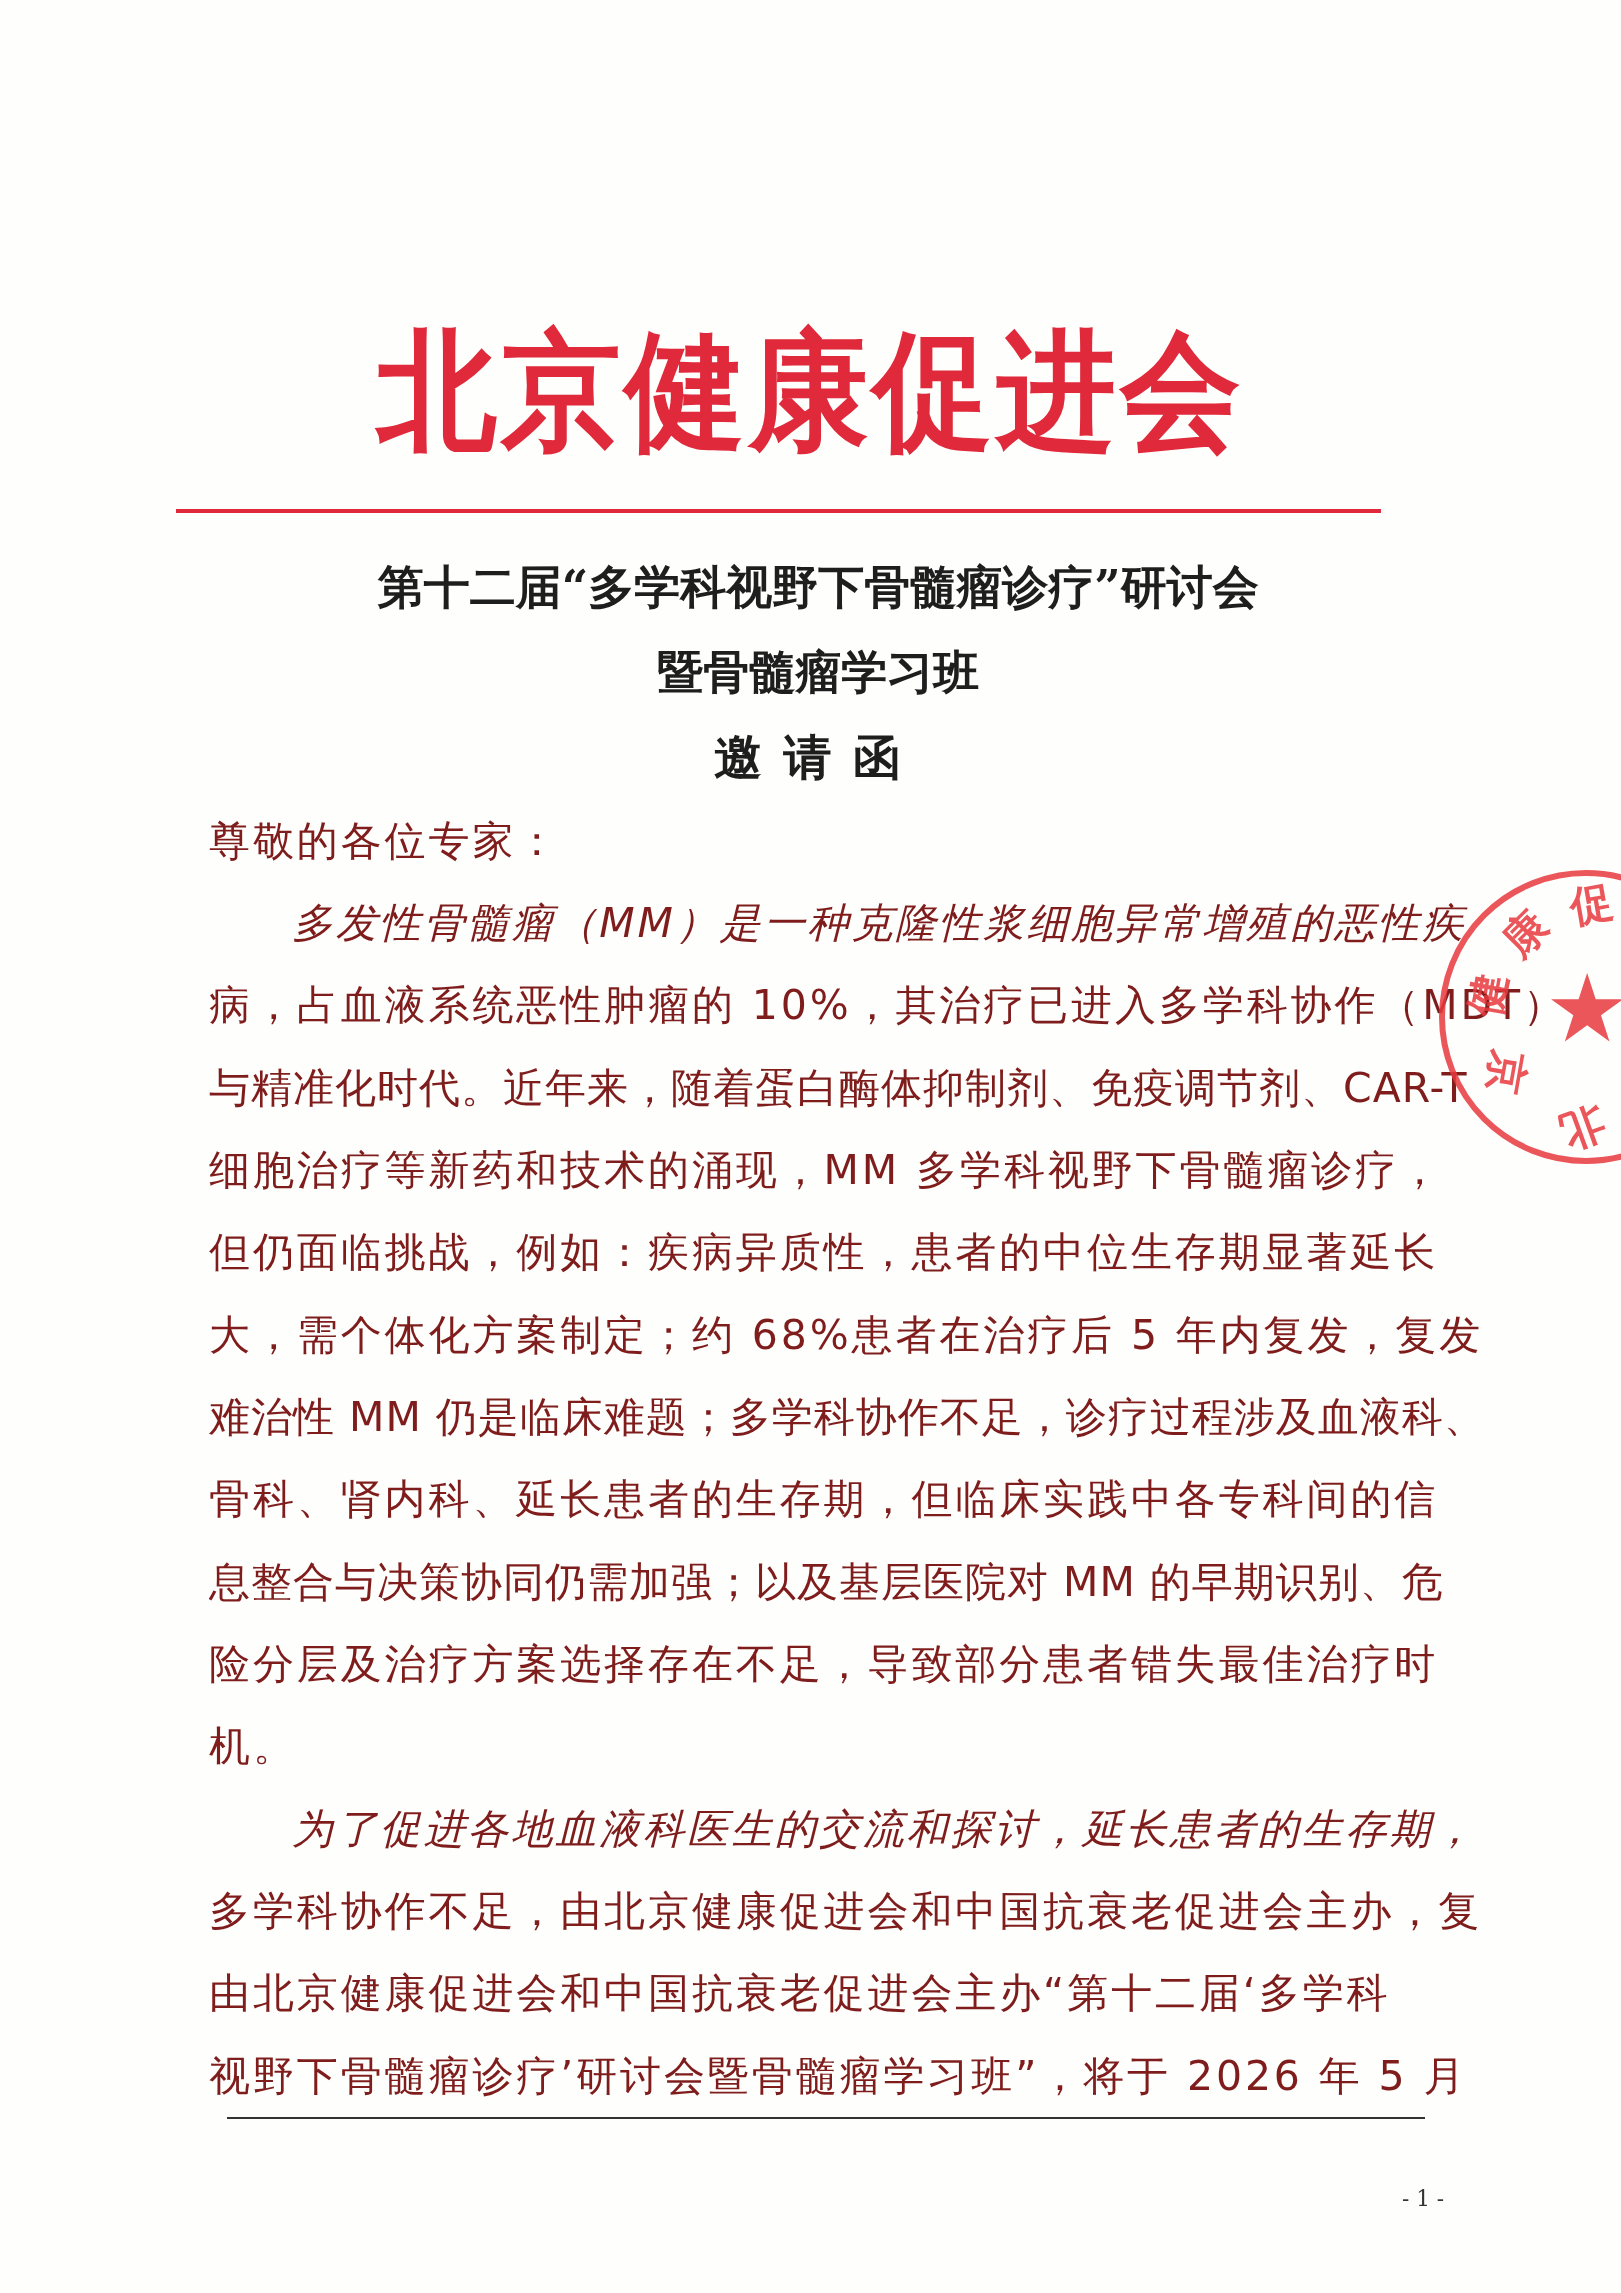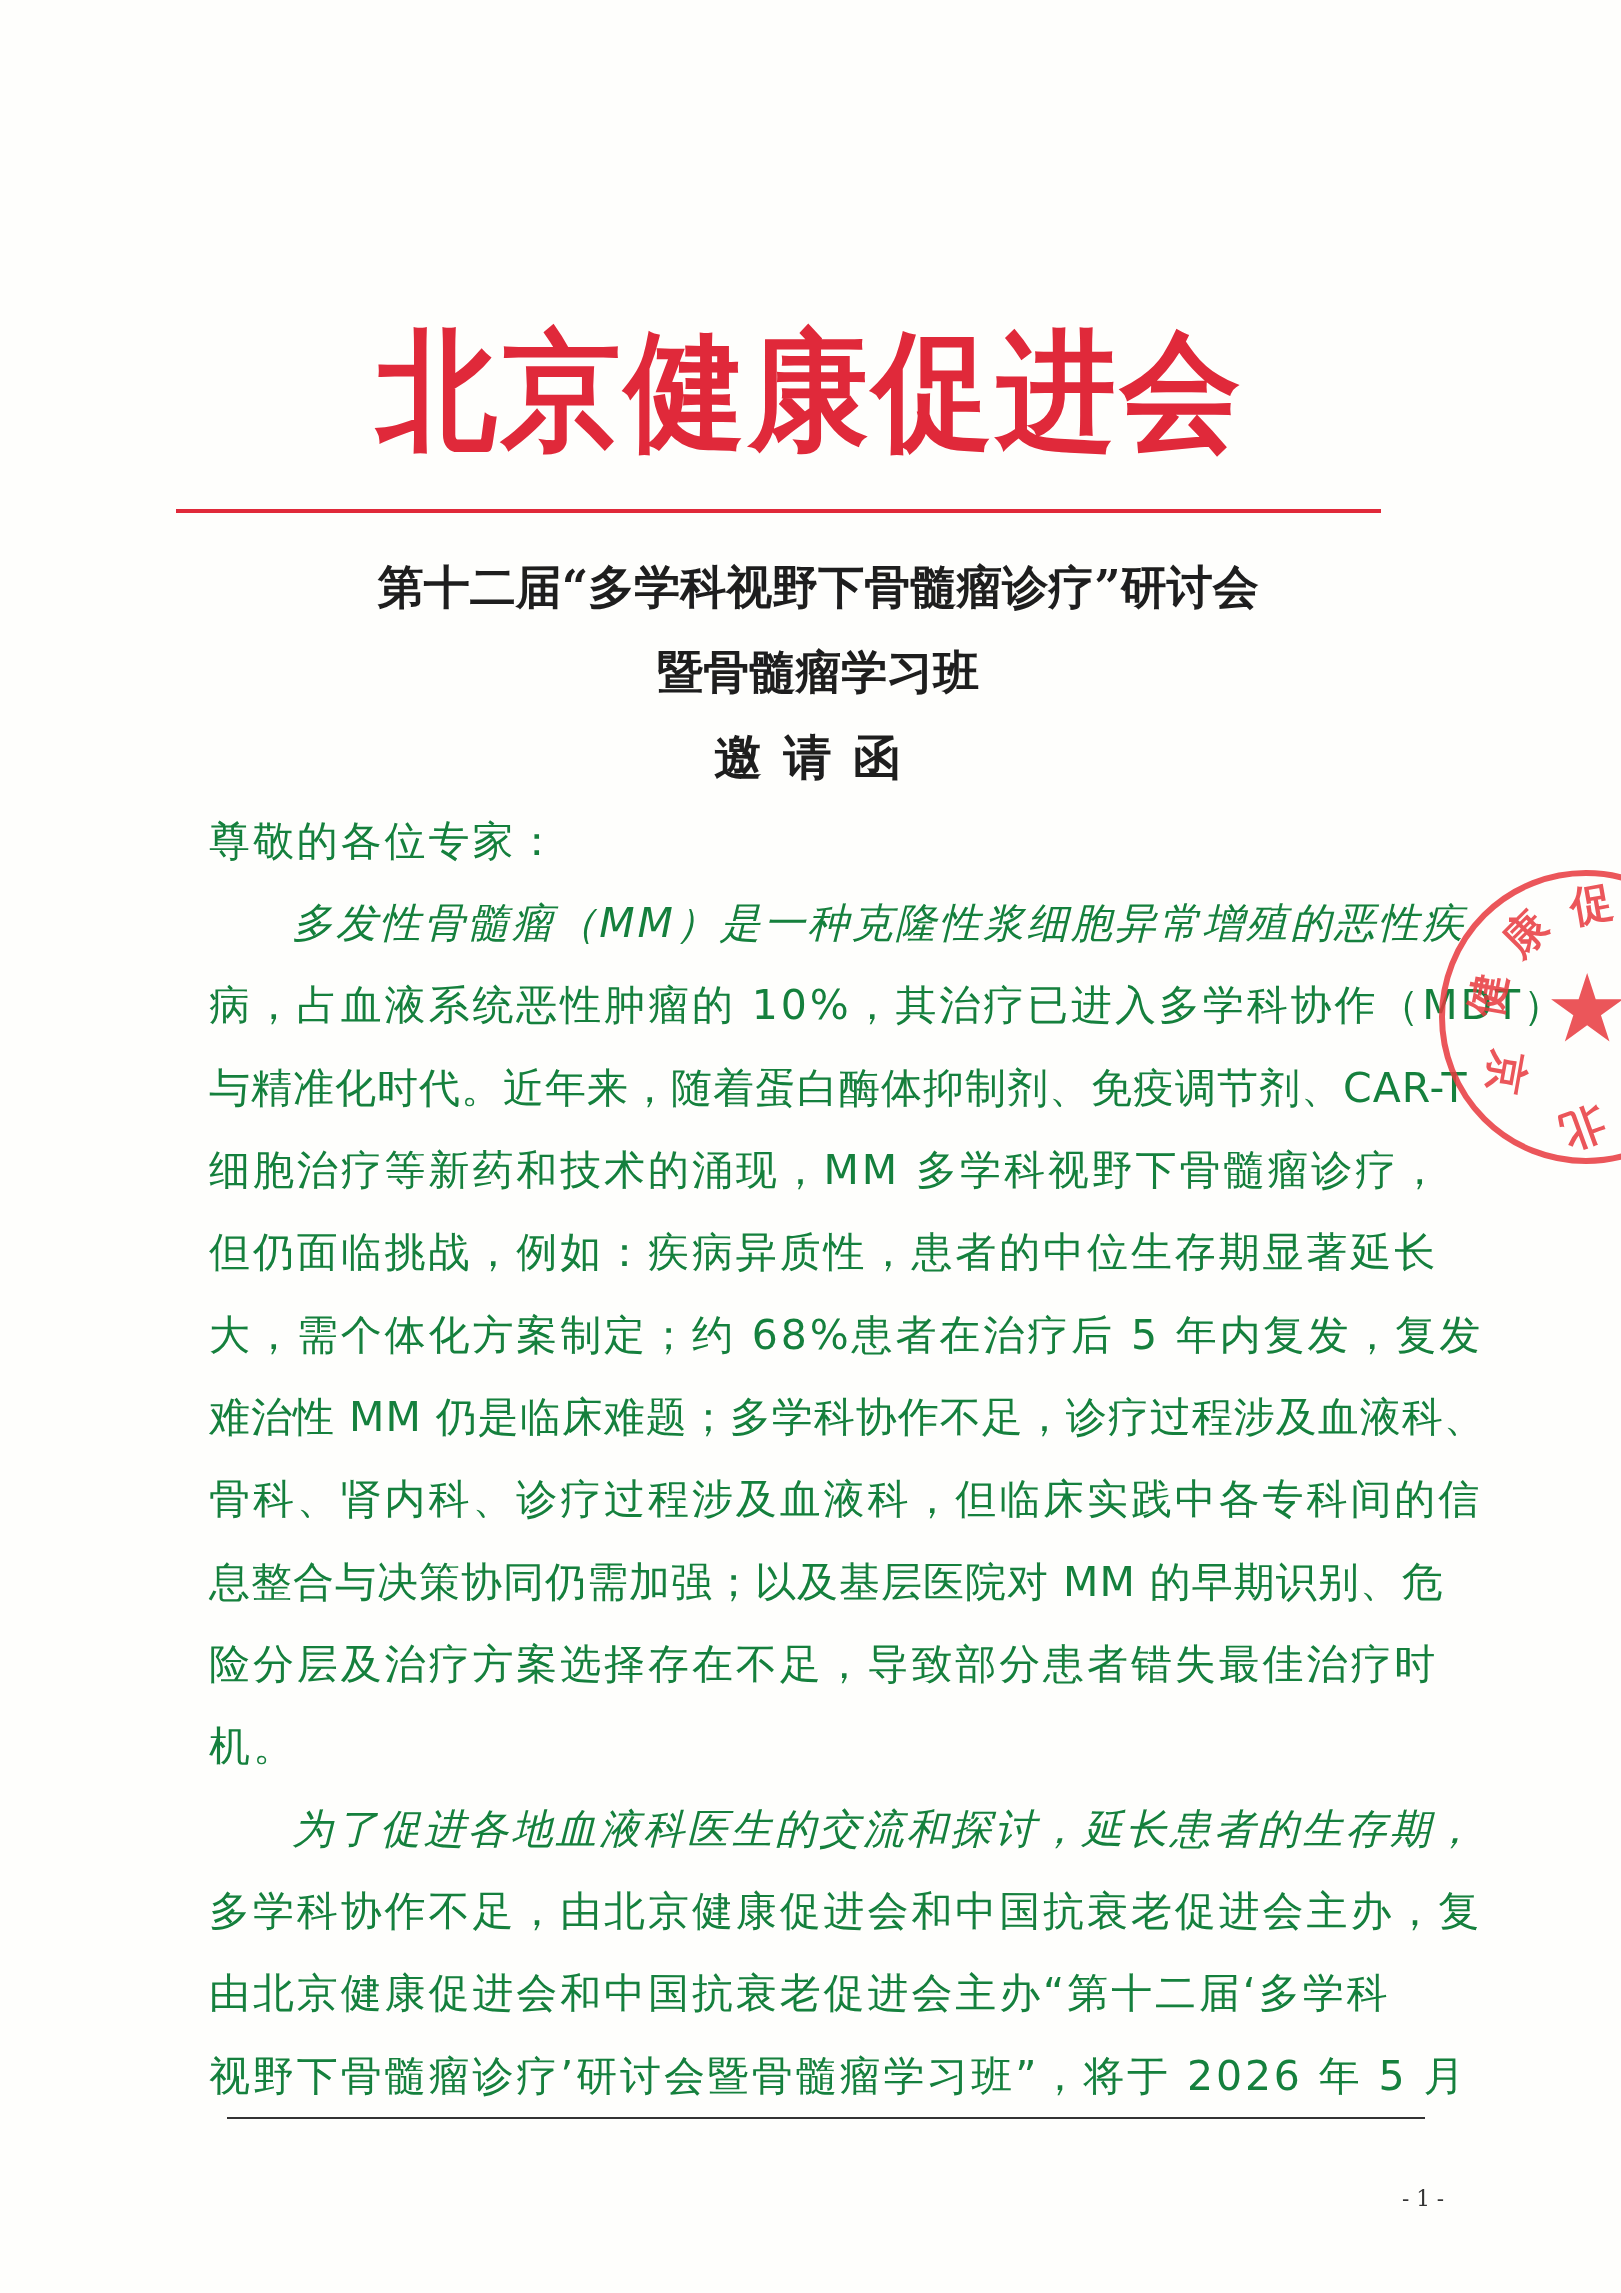--- a/index.html
+++ b/index.html
@@ -28,21 +28,21 @@
     position: absolute; left: 0; width: 1621px; text-align: center;
     font-family: "DejaVu Serif", "Liberation Serif", serif;
     font-weight: bold; font-size: 46px; color: #1e1e1e;
   }
   .t1 { top: 557px; left: 7.8px; }
   .t2 { top: 642px; left: 7.8px; }
   .t3 { top: 726px; letter-spacing: 21.6px; left: 7.8px; font-size: 48px; }
   .line {
     position: absolute; left: 209px; width: 1215px;
     font-size: 41px; line-height: 59px; white-space: nowrap;
-    color: #15803d;
+    color: #7f1d1d;
     font-family: "DejaVu Sans", "Liberation Sans", sans-serif;
     font-weight: normal;
     letter-spacing: 2.9px;
   }
   .indent { left: 292px; font-style: italic; }
   .footer-rule {
     position: absolute; left: 227px; top: 2117px;
     width: 1198px; height: 2px; background: #333;
   }
   .page-num {
@@ -78,21 +78,21 @@
 
 <div class="line" style="top:812px">尊敬的各位专家：</div>
 
 <div class="line indent" style="top:894px">多发性骨髓瘤（MM）是一种克隆性浆细胞异常增殖的恶性疾</div>
 <div class="line" style="top:976px">病，占血液系统恶性肿瘤的 10%，其治疗已进入多学科协作（MDT）</div>
 <div class="line" style="top:1059px; letter-spacing:1px">与精准化时代。近年来，随着蛋白酶体抑制剂、免疫调节剂、CAR-T</div>
 <div class="line" style="top:1141px">细胞治疗等新药和技术的涌现，MM 多学科视野下骨髓瘤诊疗，</div>
 <div class="line" style="top:1223px">但仍面临挑战，例如：疾病异质性，患者的中位生存期显著延长</div>
 <div class="line" style="top:1306px">大，需个体化方案制定；约 68%患者在治疗后 5 年内复发，复发</div>
 <div class="line" style="top:1388px; letter-spacing:1px">难治性 MM 仍是临床难题；多学科协作不足，诊疗过程涉及血液科、</div>
-<div class="line" style="top:1470px">骨科、肾内科、诊疗过程涉及血液科，但临床实践中各专科间的信</div>
+<div class="line" style="top:1470px">骨科、肾内科、延长患者的生存期，但临床实践中各专科间的信</div>
 <div class="line" style="top:1553px; letter-spacing:1px">息整合与决策协同仍需加强；以及基层医院对 MM 的早期识别、危</div>
 <div class="line" style="top:1635px">险分层及治疗方案选择存在不足，导致部分患者错失最佳治疗时</div>
 <div class="line" style="top:1717px">机。</div>
 
 <div class="line indent" style="top:1800px">为了促进各地血液科医生的交流和探讨，延长患者的生存期，</div>
 <div class="line" style="top:1882px">多学科协作不足，由北京健康促进会和中国抗衰老促进会主办，复</div>
 <div class="line" style="top:1964px">由北京健康促进会和中国抗衰老促进会主办“第十二届‘多学科</div>
 <div class="line" style="top:2047px">视野下骨髓瘤诊疗’研讨会暨骨髓瘤学习班”，将于 2026 年 5 月</div>
 
 <div class="seal">

